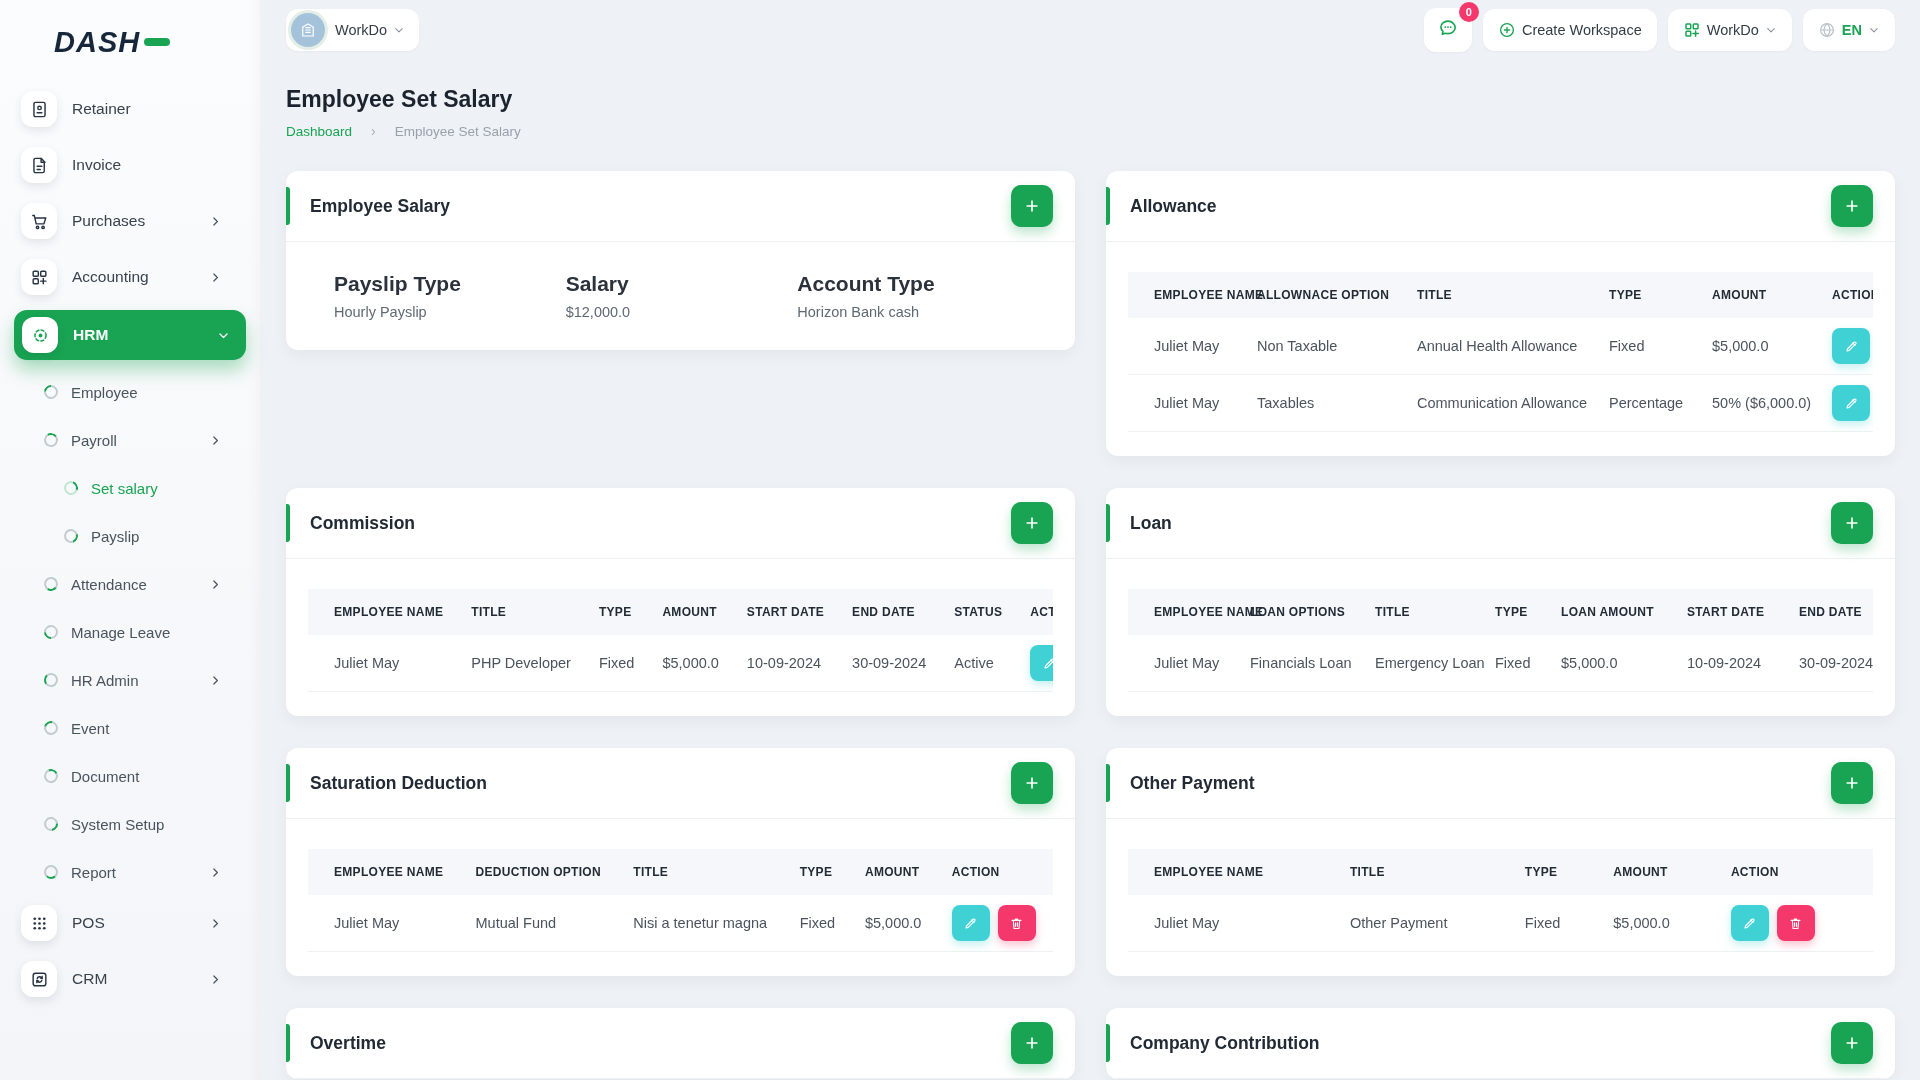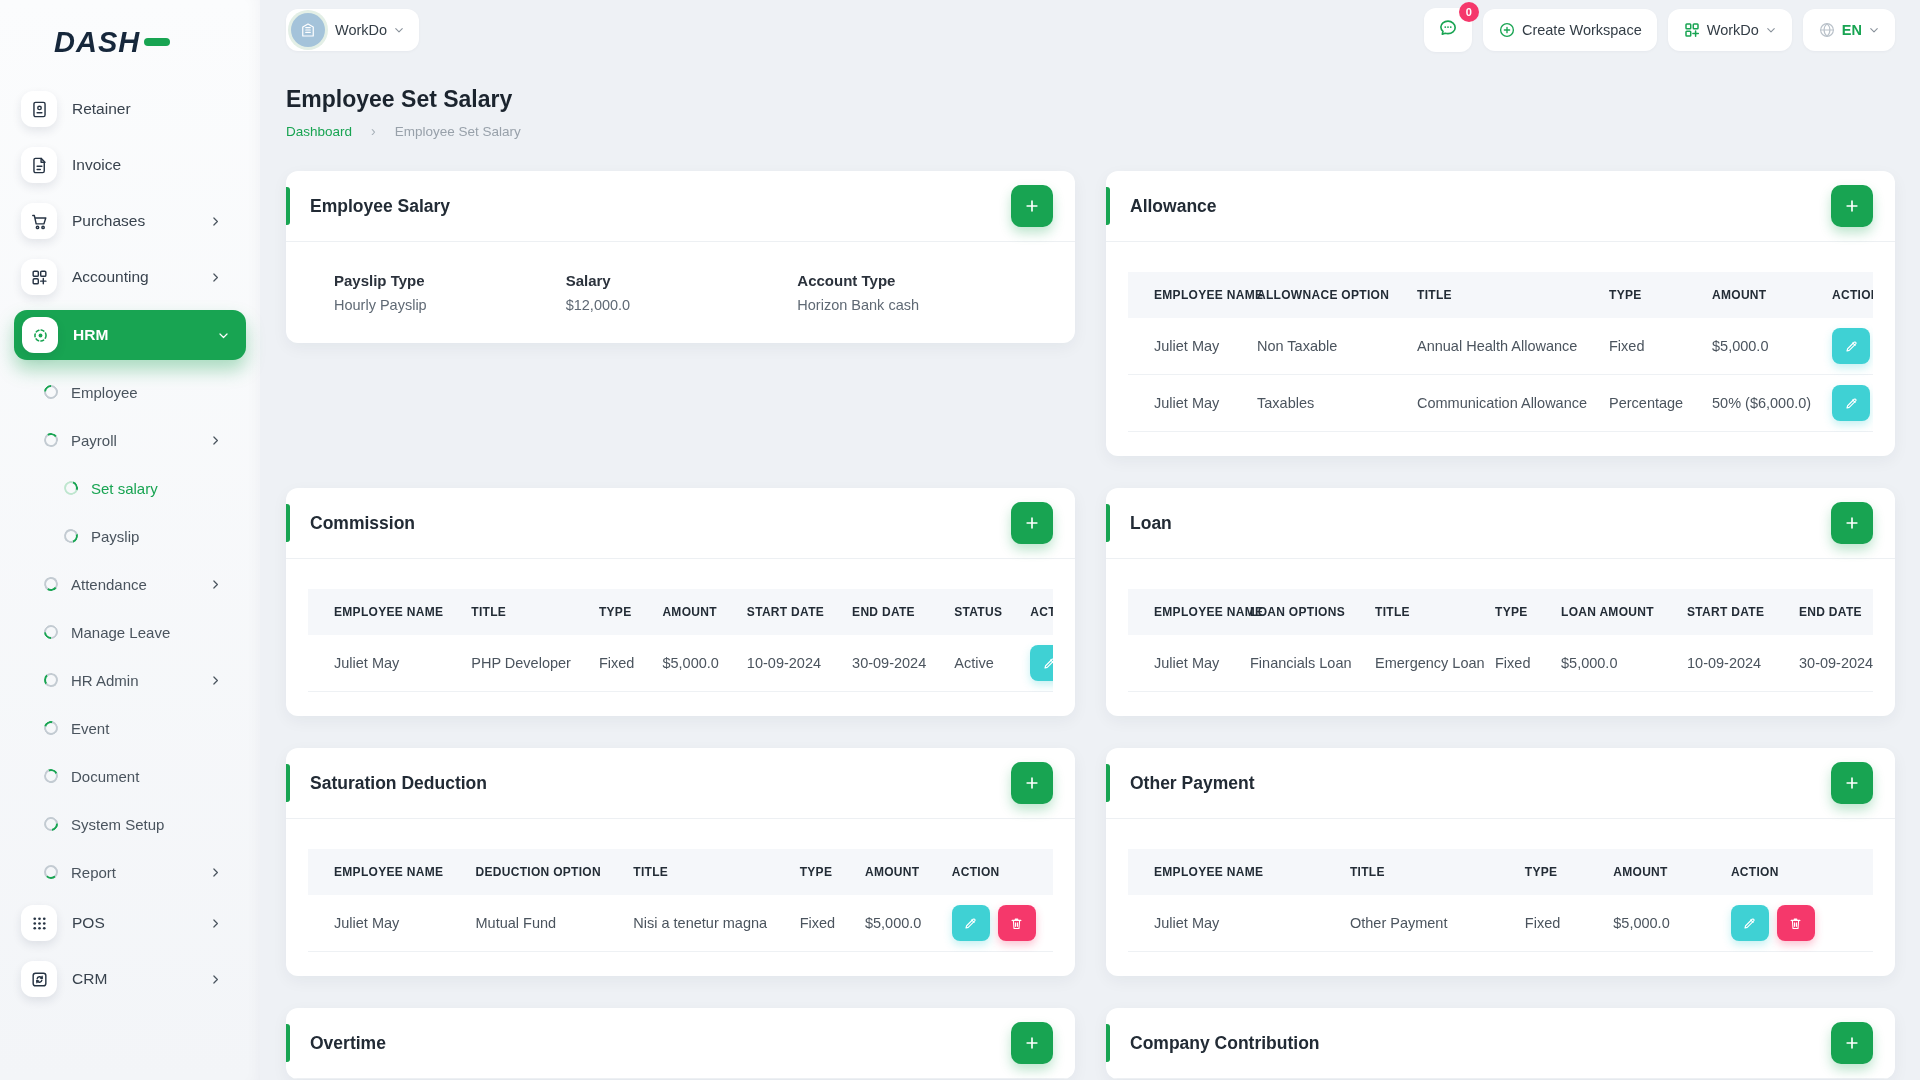--- a/index.html
+++ b/index.html
@@ -112,21 +112,21 @@
     width:42px;height:42px;border:none;border-radius:10px;background:var(--green);
     color:#ffffff;display:flex;align-items:center;justify-content:center;cursor:pointer;
     box-shadow:0 6px 12px rgba(23,162,79,.28);
   }
   .add-btn svg{width:18px;height:18px;}
 
   .card-body.info-grid{
     display:grid;grid-template-columns:repeat(3,1fr);
     padding:30px 46px 30px 48px;
   }
-  .info-label{font-size:15px;font-weight:700;color:#2b323c;}
+  .info-label{font-size:21px;font-weight:700;color:#2b323c;}
   .info-value{font-size:14.5px;color:#5f6974;margin-top:8px;}
 
   .card-body.table-body{padding:30px 22px 24px 22px;}
   .table-wrap{overflow:hidden;}
   table{border-collapse:collapse;}
   table.fit{width:100%;}
   th,td{text-align:left;white-space:nowrap;}
   thead tr{background:#f5f7fa;}
   th{
     height:46px;padding:0 14px;font-size:12px;font-weight:700;letter-spacing:.3px;

